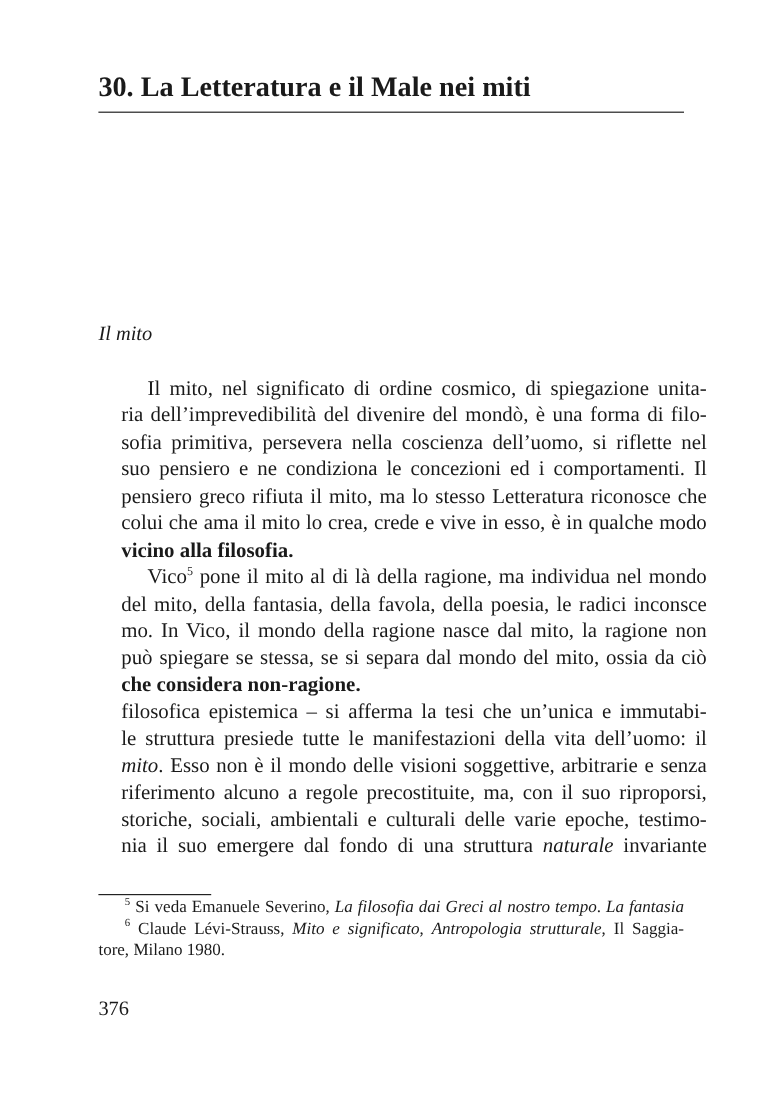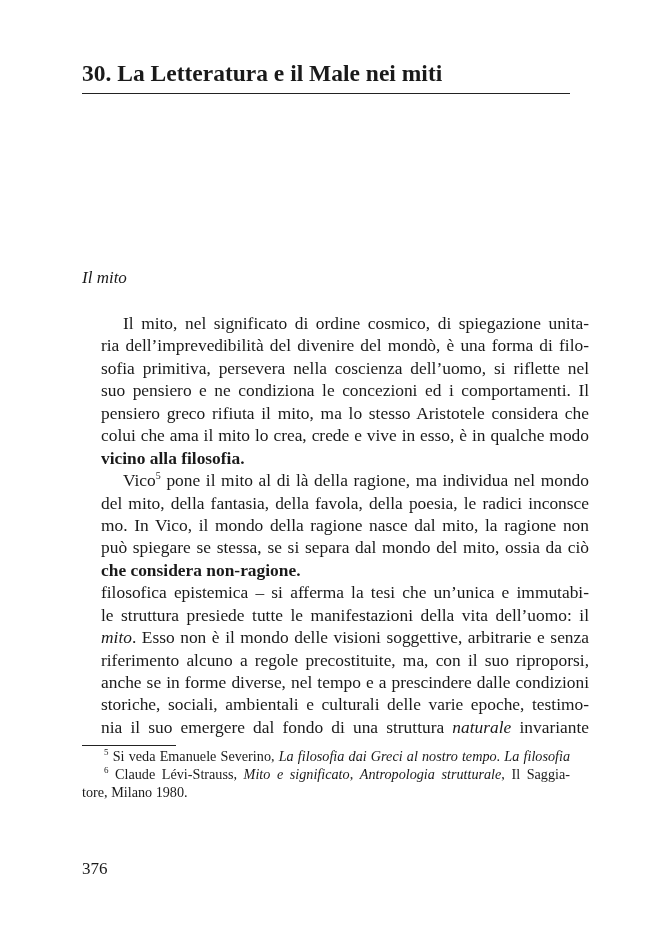--- a/index.html
+++ b/index.html
@@ -15,59 +15,58 @@
   .line.last { text-align-last: left; font-weight: bold; }
   .line.indent { text-indent: 22px; }
   .line span { white-space: pre; }
   sup { font-size: 10px; line-height: 0; vertical-align: 7px; }
   .fn-rule { position: absolute; left: 82px; top: 745px; width: 94px; height: 1px; background: #222; }
   .footnotes { position: absolute; left: 82px; top: 747px; width: 488px; font-size: 14.2px; }
   .fn-line { display: block; height: 18px; line-height: 18px; text-align: justify; text-align-last: justify; white-space: nowrap; }
   .fn-line.last { text-align-last: left; }
   .fn-line.indent { text-indent: 22px; }
   sup.fn { font-size: 9px; vertical-align: 6px; }
-  .page-number { position: absolute; left: 82px; top: 858px; font-size: 17px; line-height: 22px; }
+  .page-number { position: absolute; left: 82px; top: 830px; font-size: 17px; line-height: 22px; }
   i { font-style: italic; }
 </style>
 </head>
 <body>
 
 <div class="page">
 
   <div class="chapter-title">30. La Letteratura e il Male nei miti</div>
   <div class="title-rule"></div>
 
   <div class="section-heading">Il mito</div>
 
   <div class="body-text">
     <span class="line indent"><span>Il mito, nel significato di ordine cosmico, di spiegazione unita-</span></span>
     <span class="line"><span>ria dell’imprevedibilità del divenire del mondò, è una forma di filo-</span></span>
     <span class="line"><span>sofia primitiva, persevera nella coscienza dell’uomo, si riflette nel</span></span>
     <span class="line"><span>suo pensiero e ne condiziona le concezioni ed i comportamenti. Il</span></span>
-    <span class="line"><span>pensiero greco rifiuta il mito, ma lo stesso Aristotele considera che</span></span>
+    <span class="line"><span>pensiero greco rifiuta il mito, ma lo stesso Letteratura riconosce che</span></span>
     <span class="line"><span>colui che ama il mito lo crea, crede e vive in esso, è in qualche modo</span></span>
     <span class="line last"><span>vicino alla filosofia.</span></span>
 
     <span class="line indent"><span>Vico</span><sup>5</sup> <span>pone il mito al di là della ragione, ma individua nel mondo</span></span>
     <span class="line"><span>del mito, della fantasia, della favola, della poesia, le radici inconsce</span></span>
     <span class="line"><span>mo. In Vico, il mondo della ragione nasce dal mito, la ragione non</span></span>
     <span class="line"><span>può spiegare se stessa, se si separa dal mondo del mito, ossia da ciò</span></span>
     <span class="line last"><span>che considera non-ragione.</span></span>
 
     <span class="line"><span>filosofica epistemica – si afferma la tesi che un’unica e immutabi-</span></span>
     <span class="line"><span>le struttura presiede tutte le manifestazioni della vita dell’uomo: il</span></span>
     <span class="line"><i>mito</i><span>. Esso non è il mondo delle visioni soggettive, arbitrarie e senza</span></span>
     <span class="line"><span>riferimento alcuno a regole precostituite, ma, con il suo riproporsi,</span></span>
-    <span class="line"><span>anche se in forme diverse, nel tempo e a prescindere dalle condizioni</span></span>
     <span class="line"><span>storiche, sociali, ambientali e culturali delle varie epoche, testimo-</span></span>
     <span class="line"><span>nia il suo emergere dal fondo di una struttura </span><i>naturale</i><span> invariante</span></span>
   </div>
 
   <div class="fn-rule"></div>
 
   <div class="footnotes">
-    <span class="fn-line indent"><sup class="fn">5</sup> <span>Si veda Emanuele Severino, </span><i>La filosofia dai Greci al nostro tempo</i><span>. </span><i>La filosofia</i></span>
+    <span class="fn-line indent"><sup class="fn">5</sup> <span>Si veda Emanuele Severino, </span><i>La filosofia dai Greci al nostro tempo</i><span>. </span><i>La fantasia</i></span>
     <span class="fn-line indent"><sup class="fn">6</sup> <span>Claude Lévi-Strauss, </span><i>Mito e significato</i><span>, </span><i>Antropologia strutturale</i><span>, Il Saggia-</span></span>
     <span class="fn-line last"><span>tore, Milano 1980.</span></span>
   </div>
 
   <div class="page-number">376</div>
 </div>
 
 </body></html>

